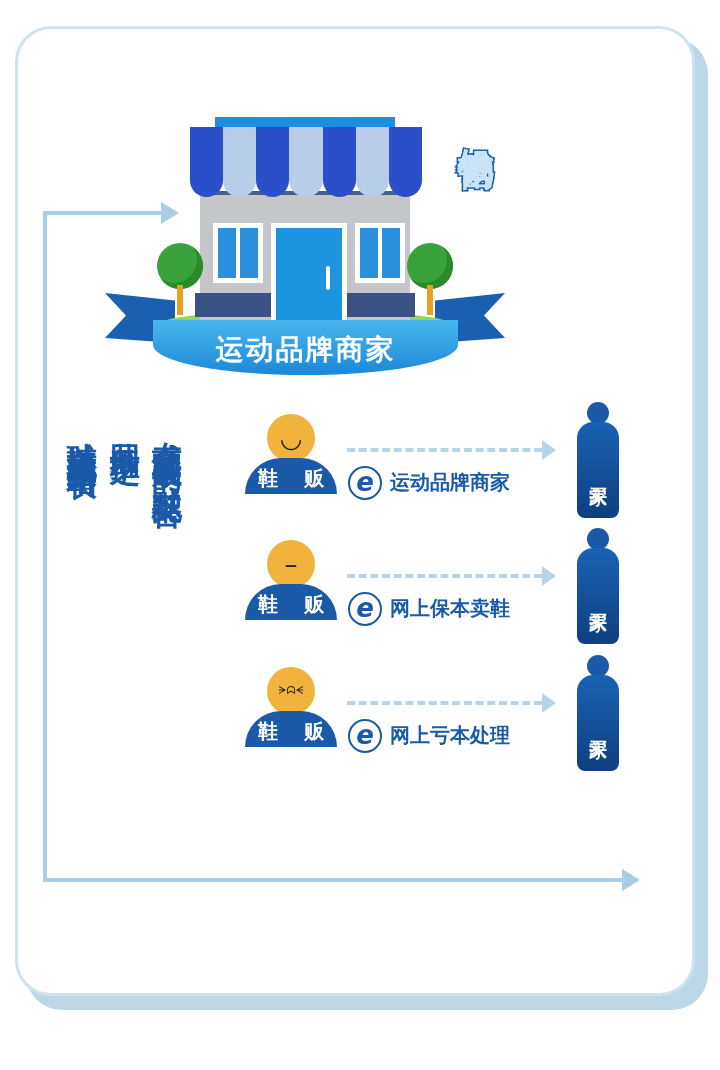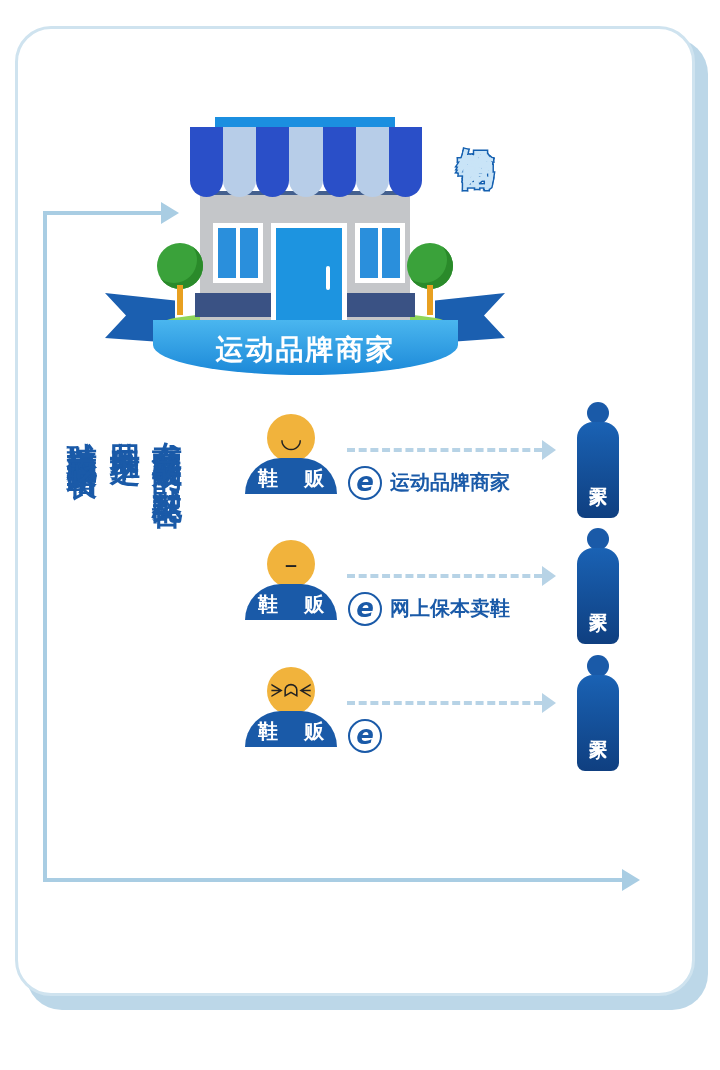--- a/index.html
+++ b/index.html
@@ -134,25 +134,26 @@
   <div class="dash-head"></div>
   <div class="ie">e</div>
   <div class="channel">网上保本卖鞋</div>
   <div class="buyer">
     <div class="head"></div>
     <div class="body">买家</div>
   </div>
 </div>
 
 <div class="row" style="top:667px;">
-  <div class="face" style="font-size:18px;">ᗒᗣᗕ</div>
+  <div class="face" style="font-size:11px;">ᗒᗣᗕ</div>
   <div class="seller">
     <span>鞋</span>
     <span>贩</span>
   </div>
   <div class="dash"></div>
   <div class="dash-head"></div>
   <div class="ie">e</div>
+  <div class="channel">网上亏本处理</div>
   <div class="buyer">
     <div class="head"></div>
     <div class="body">买家</div>
   </div>
 </div>
 
 </body></html>

